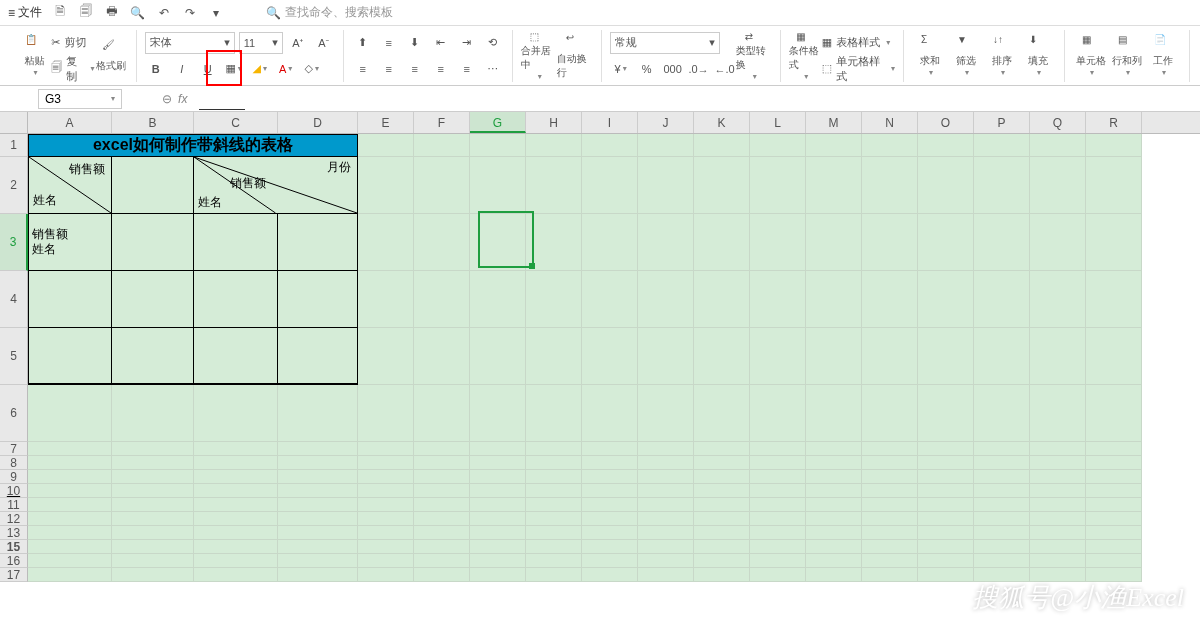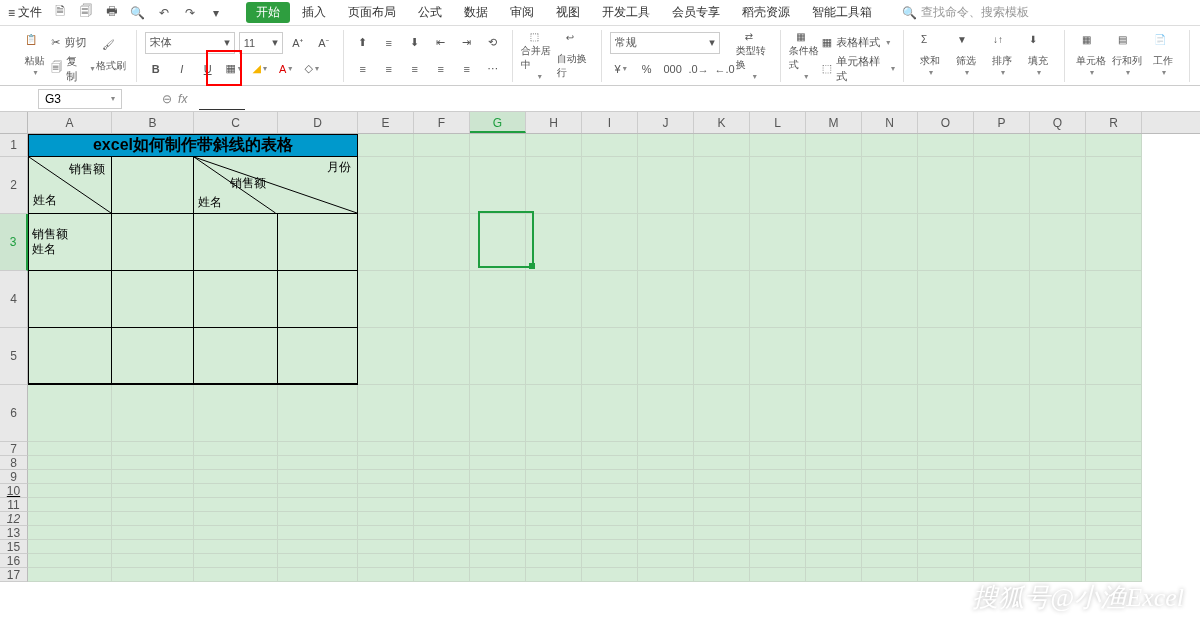--- a/index.html
+++ b/index.html
@@ -65,33 +65,20 @@
       <span>文件</span>
   </div>
   <div class="qa-icons">
     <span class="qa-icon">🗎</span>
     <span class="qa-icon">🗐</span>
     <span class="qa-icon">🖶</span>
     <span class="qa-icon">🔍</span>
     <span class="qa-icon">↶</span>
     <span class="qa-icon">↷</span>
     <span class="qa-icon">▾</span>
-  </div>
-  <div class="tabs">
-    <div class="tab active">开始</div>
-    <div class="tab">插入</div>
-    <div class="tab">页面布局</div>
-    <div class="tab">公式</div>
-    <div class="tab">数据</div>
-    <div class="tab">审阅</div>
-    <div class="tab">视图</div>
-    <div class="tab">开发工具</div>
-    <div class="tab">会员专享</div>
-    <div class="tab">稻壳资源</div>
-    <div class="tab">智能工具箱</div>
   </div>
   <div class="search">
     <span>🔍</span>
     <span>查找命令、搜索模板</span>
   </div>
 </div>
 
 <div class="ribbon">
   <div class="group">
     <div class="vbtn dd">
@@ -520,21 +507,21 @@
         <div class="cell" style="width: 56px; height: 14px;"></div>
         <div class="cell" style="width: 56px; height: 14px;"></div>
         <div class="cell" style="width: 56px; height: 14px;"></div>
         <div class="cell" style="width: 56px; height: 14px;"></div>
         <div class="cell" style="width: 56px; height: 14px;"></div>
         <div class="cell" style="width: 56px; height: 14px;"></div>
         <div class="cell" style="width: 56px; height: 14px;"></div>
         <div class="cell" style="width: 56px; height: 14px;"></div>
       </div>
       <div class="row" style="height: 14px;">
-        <div class="row-h" style="height: 14px; font-style: italic;">12</div>
+        <div class="row-h" style="height: 14px;">12</div>
         <div class="cell" style="width: 84px; height: 14px;"></div>
         <div class="cell" style="width: 82px; height: 14px;"></div>
         <div class="cell" style="width: 84px; height: 14px;"></div>
         <div class="cell" style="width: 80px; height: 14px;"></div>
         <div class="cell" style="width: 56px; height: 14px;"></div>
         <div class="cell" style="width: 56px; height: 14px;"></div>
         <div class="cell" style="width: 56px; height: 14px;"></div>
         <div class="cell" style="width: 56px; height: 14px;"></div>
         <div class="cell" style="width: 56px; height: 14px;"></div>
         <div class="cell" style="width: 56px; height: 14px;"></div>
@@ -561,21 +548,21 @@
         <div class="cell" style="width: 56px; height: 14px;"></div>
         <div class="cell" style="width: 56px; height: 14px;"></div>
         <div class="cell" style="width: 56px; height: 14px;"></div>
         <div class="cell" style="width: 56px; height: 14px;"></div>
         <div class="cell" style="width: 56px; height: 14px;"></div>
         <div class="cell" style="width: 56px; height: 14px;"></div>
         <div class="cell" style="width: 56px; height: 14px;"></div>
         <div class="cell" style="width: 56px; height: 14px;"></div>
         <div class="cell" style="width: 56px; height: 14px;"></div>
       </div>
-      <div class="row" style="height: 14px;">
+      <div class="row" style="height: 14px; font-weight: bold;">
         <div class="row-h" style="height: 14px;">15</div>
         <div class="cell" style="width: 84px; height: 14px;"></div>
         <div class="cell" style="width: 82px; height: 14px;"></div>
         <div class="cell" style="width: 84px; height: 14px;"></div>
         <div class="cell" style="width: 80px; height: 14px;"></div>
         <div class="cell" style="width: 56px; height: 14px;"></div>
         <div class="cell" style="width: 56px; height: 14px;"></div>
         <div class="cell" style="width: 56px; height: 14px;"></div>
         <div class="cell" style="width: 56px; height: 14px;"></div>
         <div class="cell" style="width: 56px; height: 14px;"></div>

